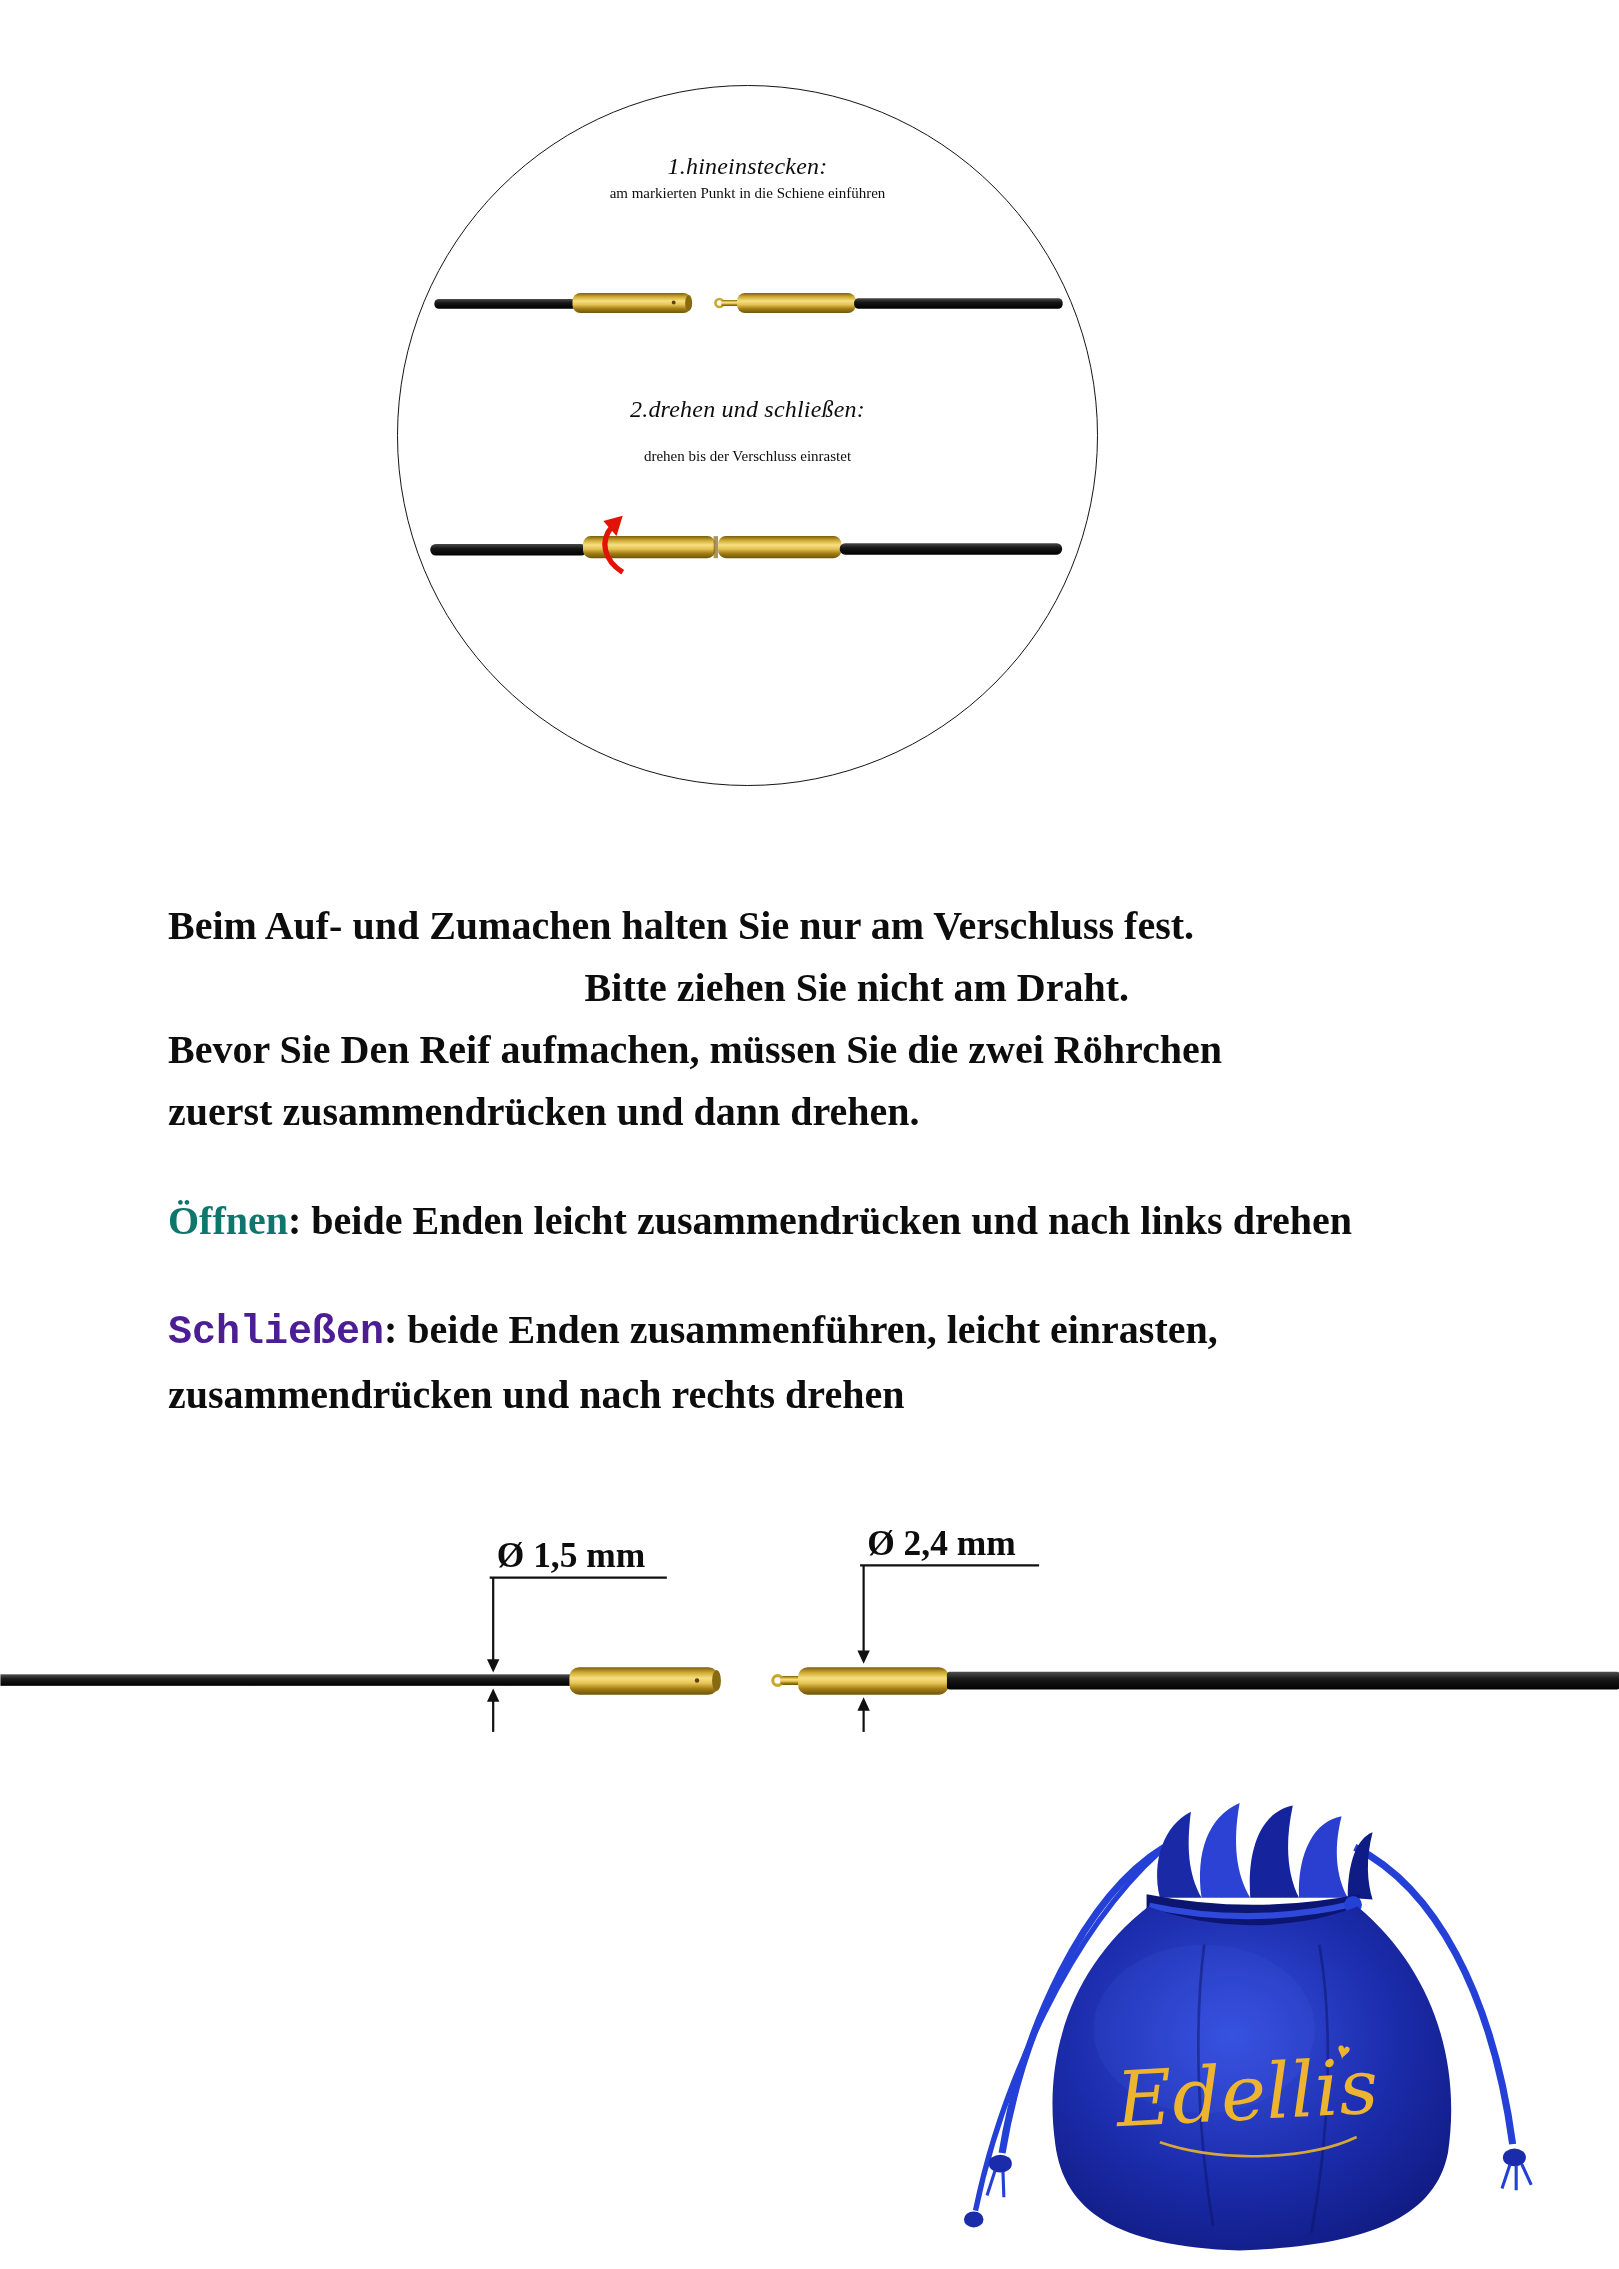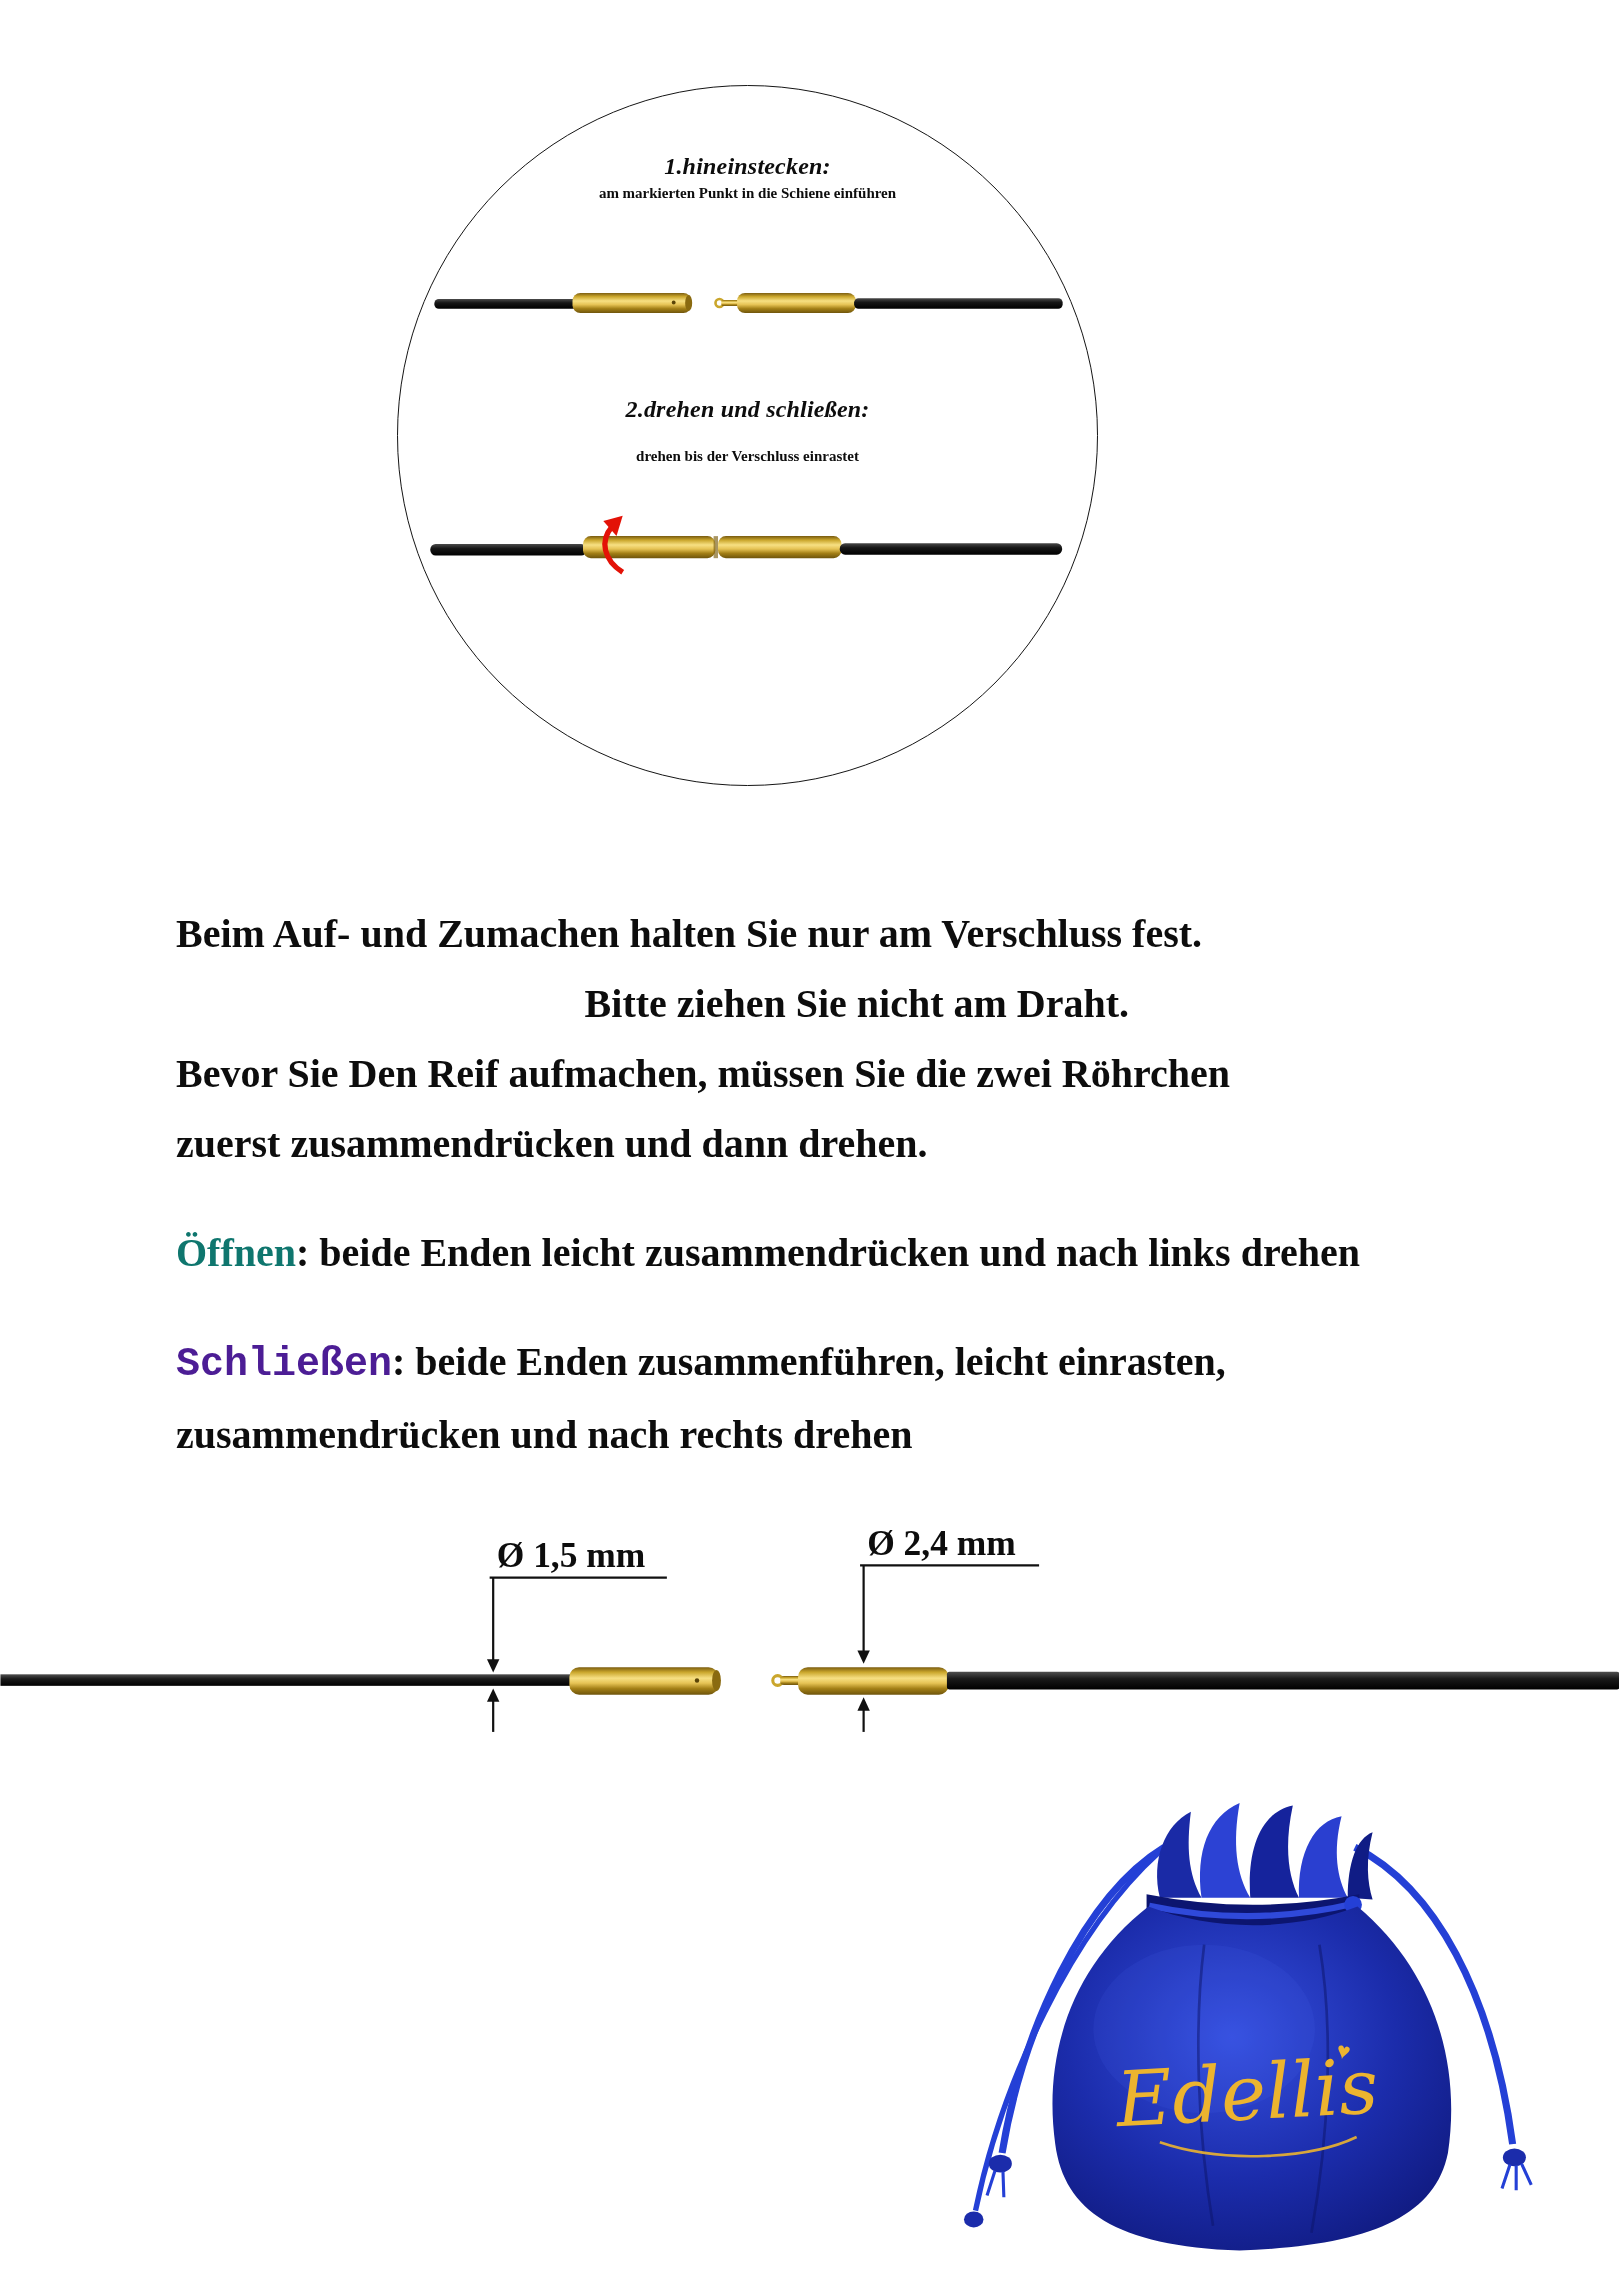--- a/index.html
+++ b/index.html
@@ -7,31 +7,31 @@
     width:1620px;height:2270px;position:relative;background:#ffffff;
     font-family:"Liberation Serif","DejaVu Serif",serif;color:#0d0d0d;overflow:hidden;
   }
   .abs{position:absolute;}
 
   
   .circle-inset{
     left:397px;top:85px;width:699px;height:699px;
     border:1.8px solid #151515;border-radius:50%;background:#ffffff;
   }
-  .circ-txt{position:absolute;left:0;width:100%;text-align:center;font-weight:bold;}
+  .circ-txt{position:absolute;left:0;width:100%;text-align:center;font-weight:normal;}
   .circ-title{font-style:italic;font-size:24px;letter-spacing:0.2px;}
   .circ-sub{font-size:15px;}
   .clasp-svg{position:absolute;}
 
   
   .text-block{
     left:160px;top:891px;width:1383px;
     font-weight:bold;font-size:40px;line-height:54px;
   }
-  .text-block p{margin:16px;}
+  .text-block p{margin:8px;}
   .indent{padding-left:10.6px;text-align:center;}
   .spaced{margin-top:55px !important;}
   .open-label{color:#0f766e;}
   .close-label{color:#4c1d95;font-family:Liberation Mono, monospace;}
 
   
   .product-strip{left:0;top:1521px;}
 
   
   .pouch-wrap{left:938px;top:1763px;}

